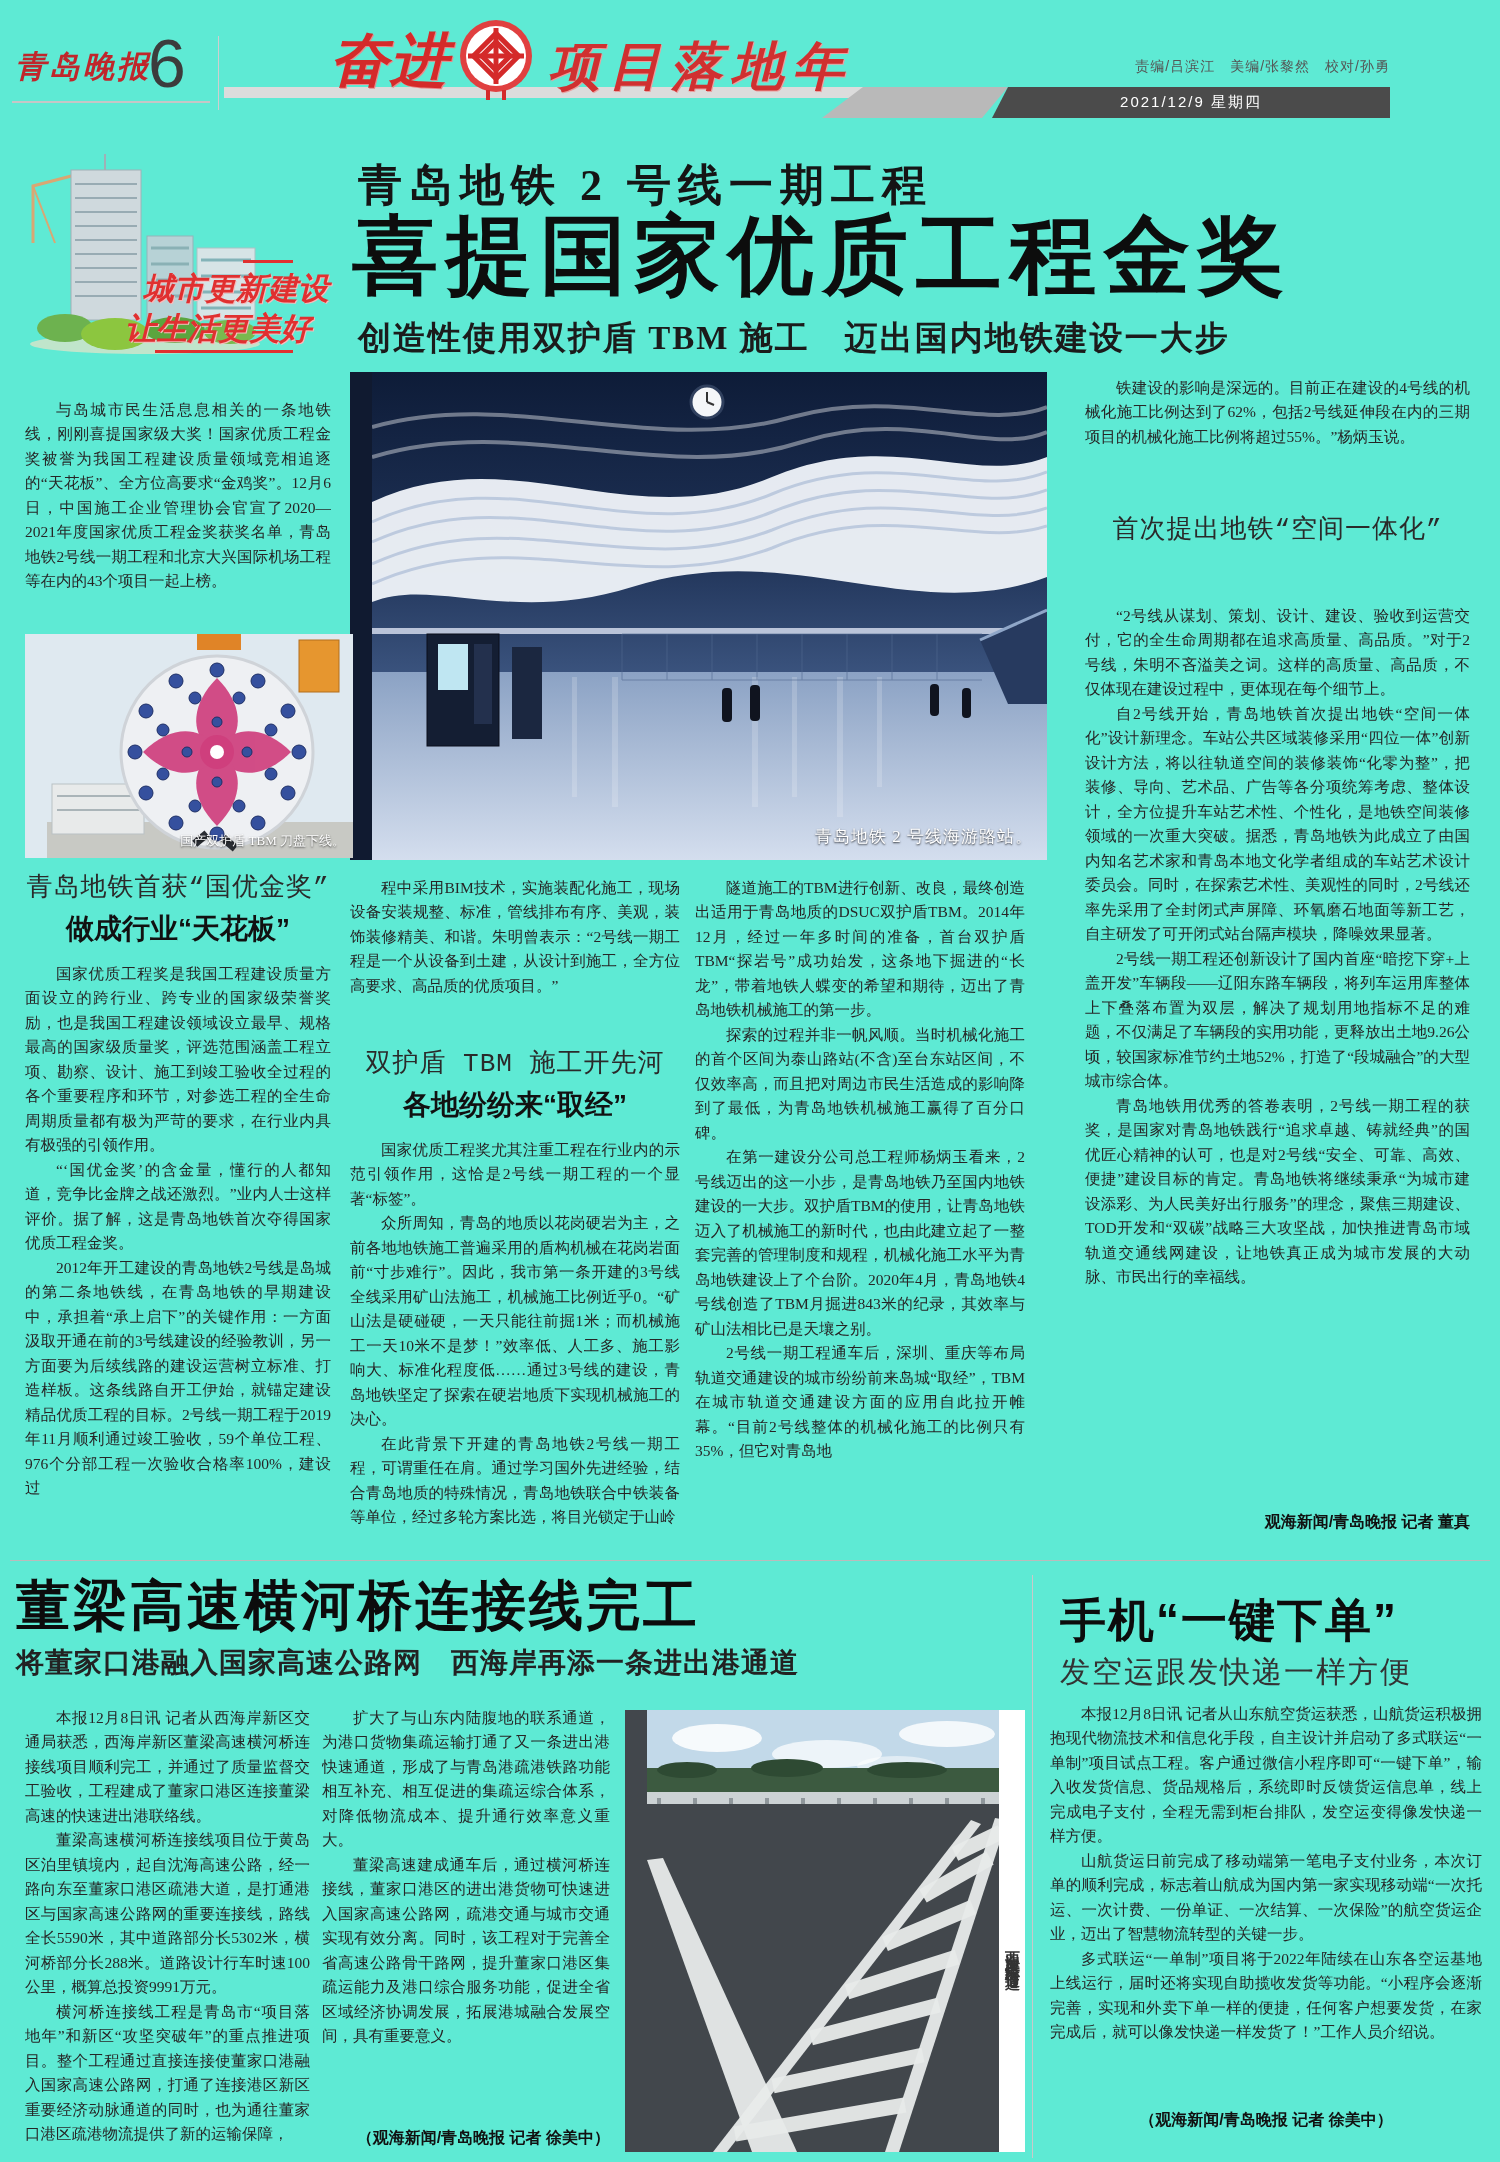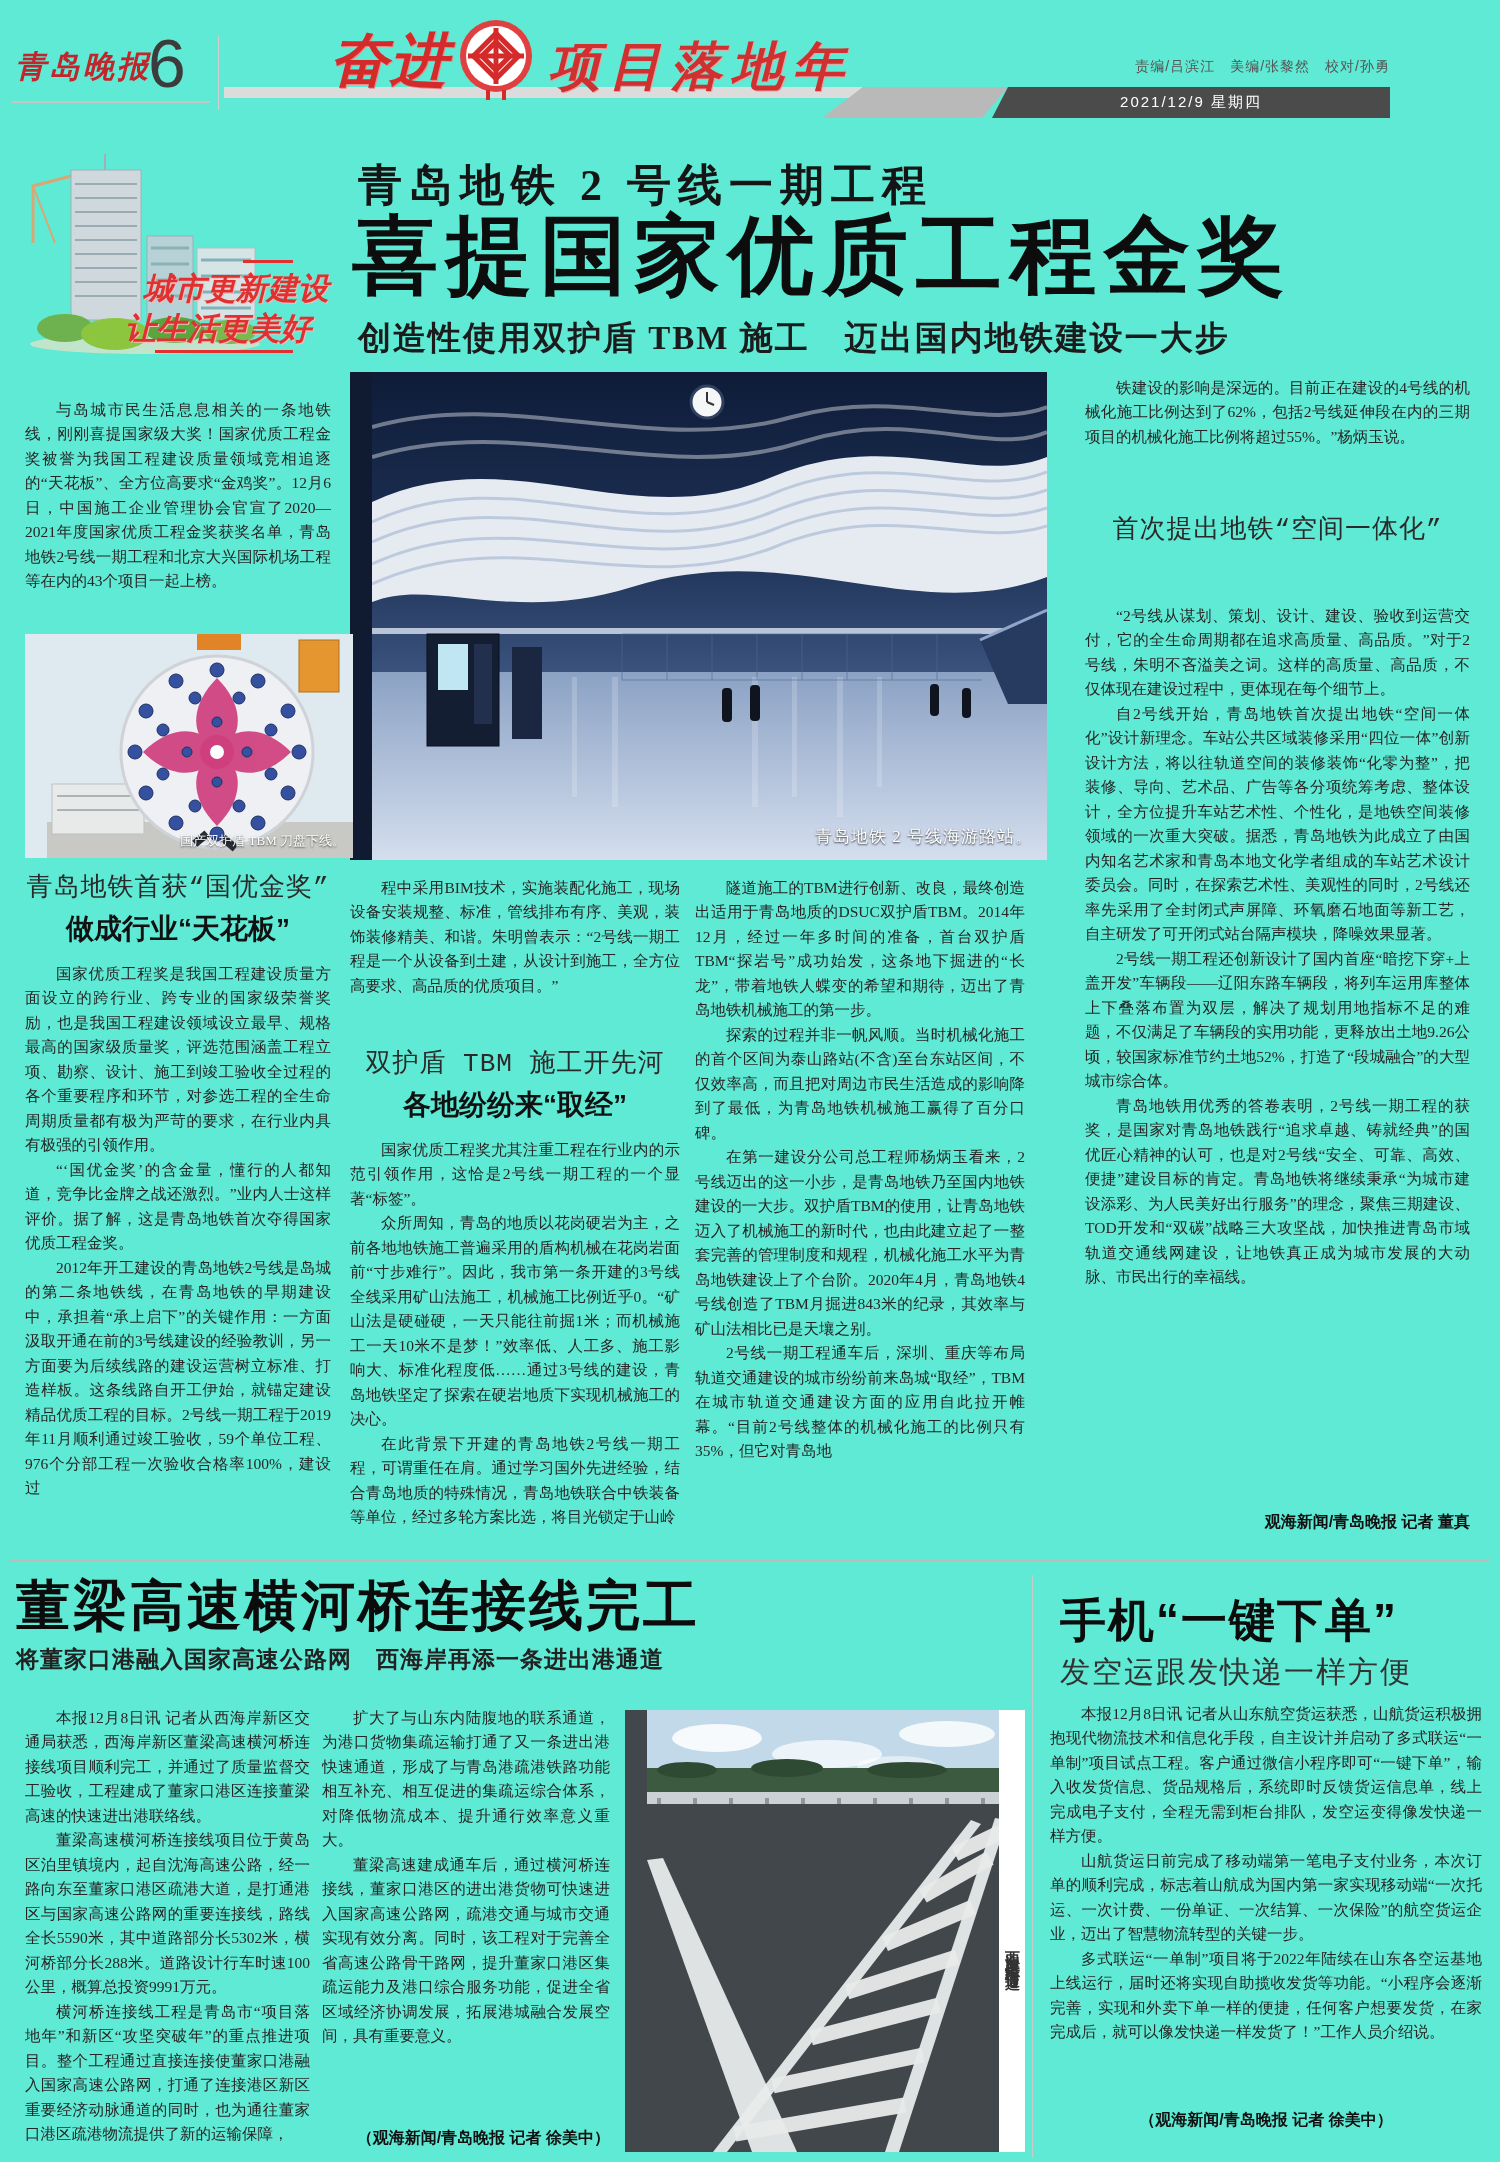--- a/index.html
+++ b/index.html
@@ -56,21 +56,21 @@
   .subhead .l2{font-size:28px;font-weight:900;color:#111;display:block;
                font-family:"Liberation Sans",sans-serif;}
   .credit{font-weight:bold;font-size:16px;font-family:"Liberation Sans",sans-serif;color:#111;}
 
   .sep-rule{left:10px;top:1560px;width:1480px;height:1px;background:#bbb;}
   .vdivider{left:1032px;top:1575px;width:1px;height:583px;background:#c9c9c9;}
 
   
   .b-headline{left:16px;top:1570px;font-size:54px;font-weight:900;color:#0c0c0c;
               font-family:"Liberation Sans",sans-serif;letter-spacing:3px;}
-  .b-deck{left:16px;top:1644px;font-size:23px;font-weight:600;color:#222;letter-spacing:1px;}
+  .b-deck{left:16px;top:1644px;font-size:28px;font-weight:600;color:#222;letter-spacing:1px;}
   .road-caption-strip{left:999px;top:1710px;width:26px;height:442px;background:#fff;
                       display:flex;justify-content:center;}
   .v-caption{writing-mode:vertical-rl;font-size:15px;color:#333;letter-spacing:3px;
              padding-top:230px;font-weight:bold;font-family:"Liberation Sans",sans-serif;}
 
   
   .p-headline{left:1060px;top:1590px;font-size:46px;font-weight:900;color:#0c0c0c;
               font-family:"Liberation Sans",sans-serif;letter-spacing:2px;}
   .p-deck{left:1060px;top:1652px;font-size:30px;font-weight:500;color:#333;letter-spacing:2px;}
   .p-credit{left:1050px;top:2110px;width:432px;text-align:center;}

